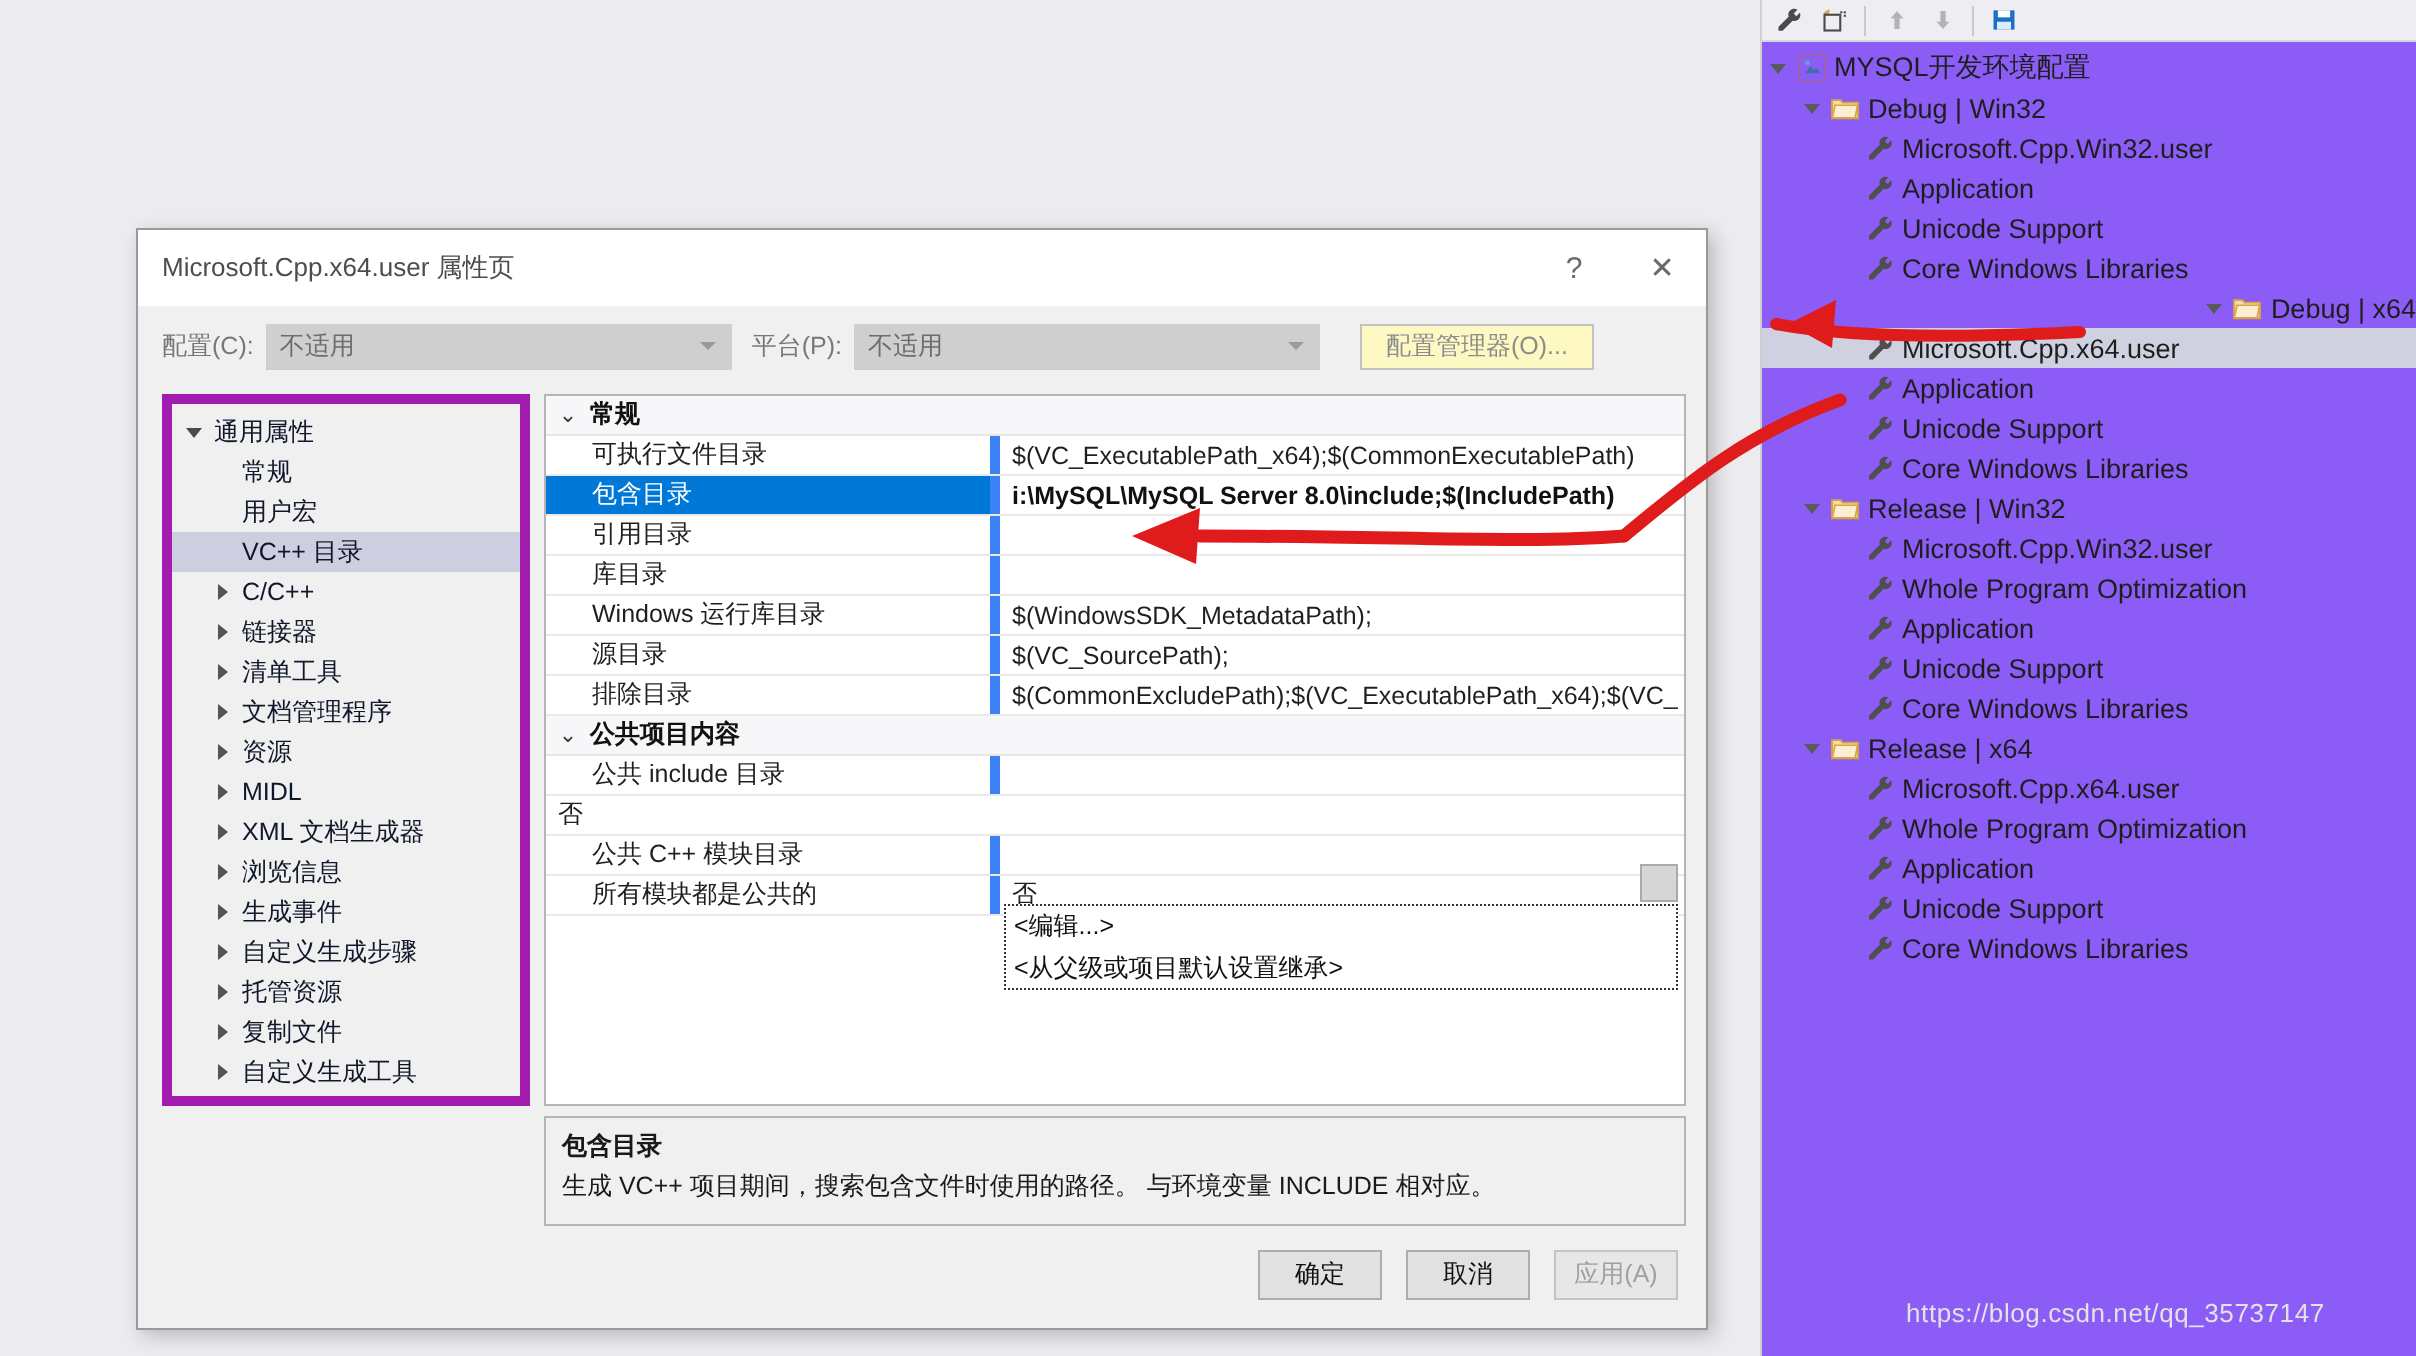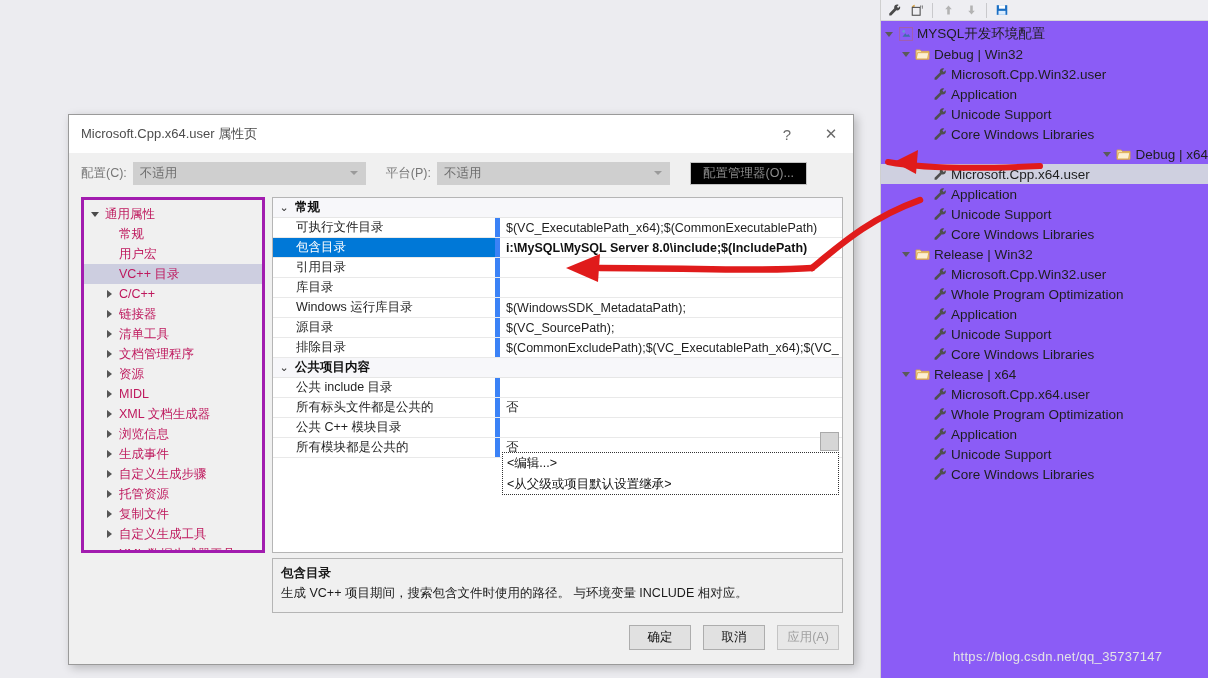--- a/index.html
+++ b/index.html
@@ -108,39 +108,39 @@
     margin-top: -2px;
     width: 0; height: 0;
     border-left: 4px solid transparent;
     border-right: 4px solid transparent;
     border-top: 4px solid #9a9a9a;
   }
   #combo-config { width: 233px; }
   #combo-platform { width: 233px; }
   #btn-cfgmgr {
     height: 23px; min-width: 117px;
-    background: #000000;
+    background: #fef9c3;
     border: 1px solid #c2c2c2;
     font-size: 12.5px; color: #8c8c8c;
     display:flex; align-items:center; justify-content:center;
   }
 
   #dlg-body {
     position: absolute; left: 12px; top: 82px;
     width: 762px; height: 416px;
     display: flex;
   }
   #prop-tree {
     width: 184px; height: 356px;
     background: #f0f0f0;
-    border: 3px solid #a21caf;
+    border: 5px solid #a21caf;
     overflow: hidden;
     padding-top: 4px;
     font-size: 12.5px;
-    color: #be185d;
+    color: #0f172a;
   }
   .pt-row {
     height: 20px;
     display: flex; align-items: center;
     white-space: nowrap;
   }
   .pt-row.sel { background: #cdcee0; }
   .pt-arrow { width: 14px; flex:0 0 14px; display:flex; align-items:center; justify-content:center; }
   .ar-open {
     width:0;height:0;
@@ -532,21 +532,21 @@
       <div class="tbtn">✕</div>
     </div>
   </div>
 
   <div id="dlg-config-bar">
     <div class="cfg-label">配置(C):</div>
     <div class="cfg-combo" id="combo-config">
       <span>不适用</span>
       <span class="chev"></span>
     </div>
-    <div class="cfg-label" style="margin-left:14px">平台(P):</div>
+    <div class="cfg-label" style="margin-left:4px">平台(P):</div>
     <div class="cfg-combo" id="combo-platform">
       <span>不适用</span>
       <span class="chev"></span>
     </div>
     <div id="btn-cfgmgr" style="margin-left:14px">配置管理器(O)...</div>
   </div>
 
   <div id="dlg-body">
     <div id="prop-tree">
         <div class="pt-row">
@@ -690,21 +690,20 @@
             </div>
             <div class="cat-row">
               <div class="cat-chev">⌄</div>
               <span>公共项目内容</span>
             </div>
             <div class="pr-row">
               <div class="pr-name">公共 include 目录</div>
               <div class="pr-val"></div>
             </div>
             <div class="pr-row">
-              <div class="pr-name">所有标头文件都是公共的</div>
               <div class="pr-val">否</div>
             </div>
             <div class="pr-row">
               <div class="pr-name">公共 C++ 模块目录</div>
               <div class="pr-val"></div>
             </div>
             <div class="pr-row">
               <div class="pr-name">所有模块都是公共的</div>
               <div class="pr-val">否</div>
             </div>

